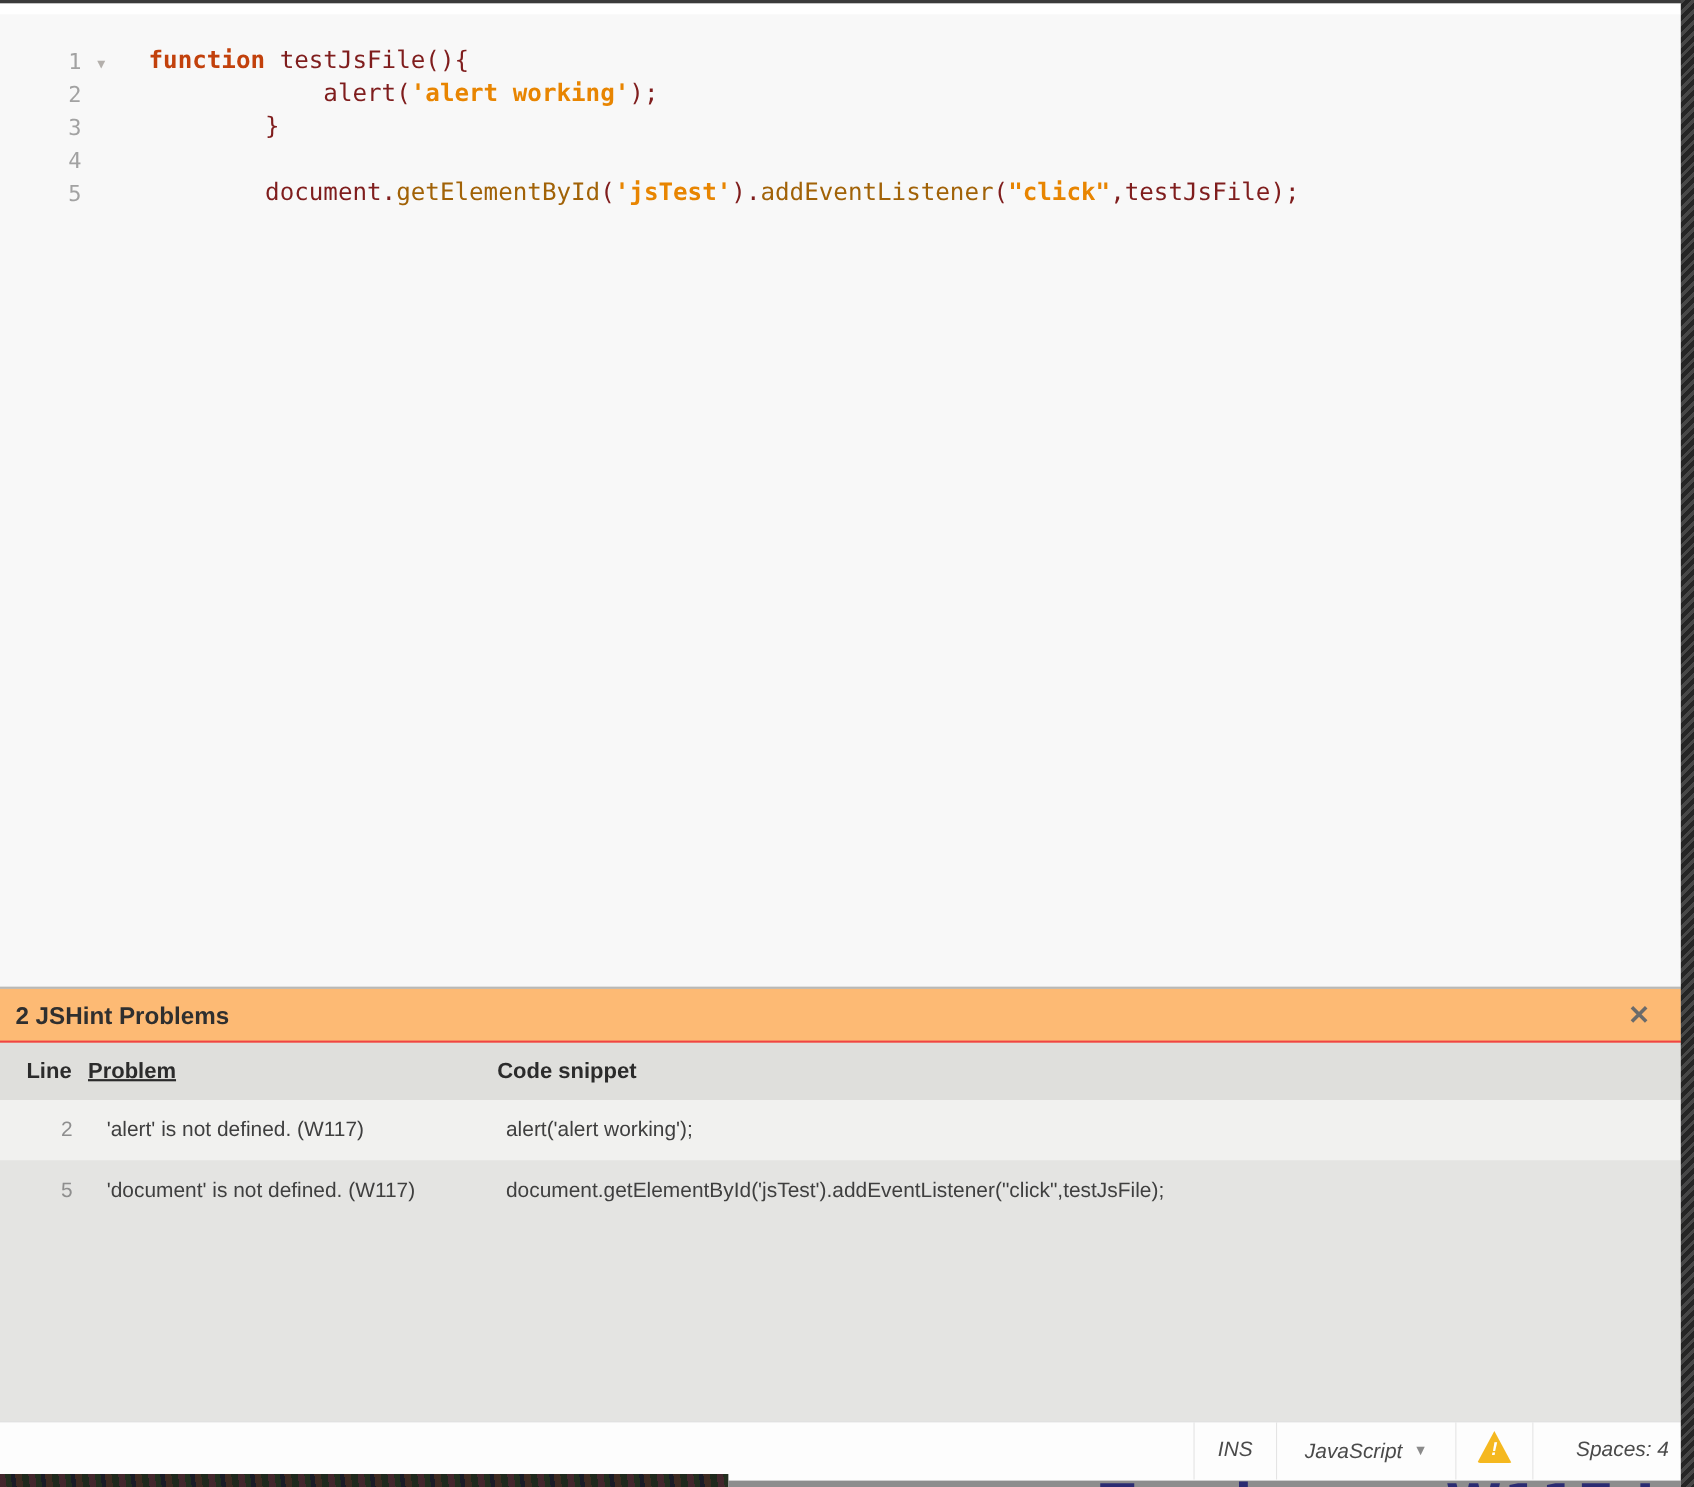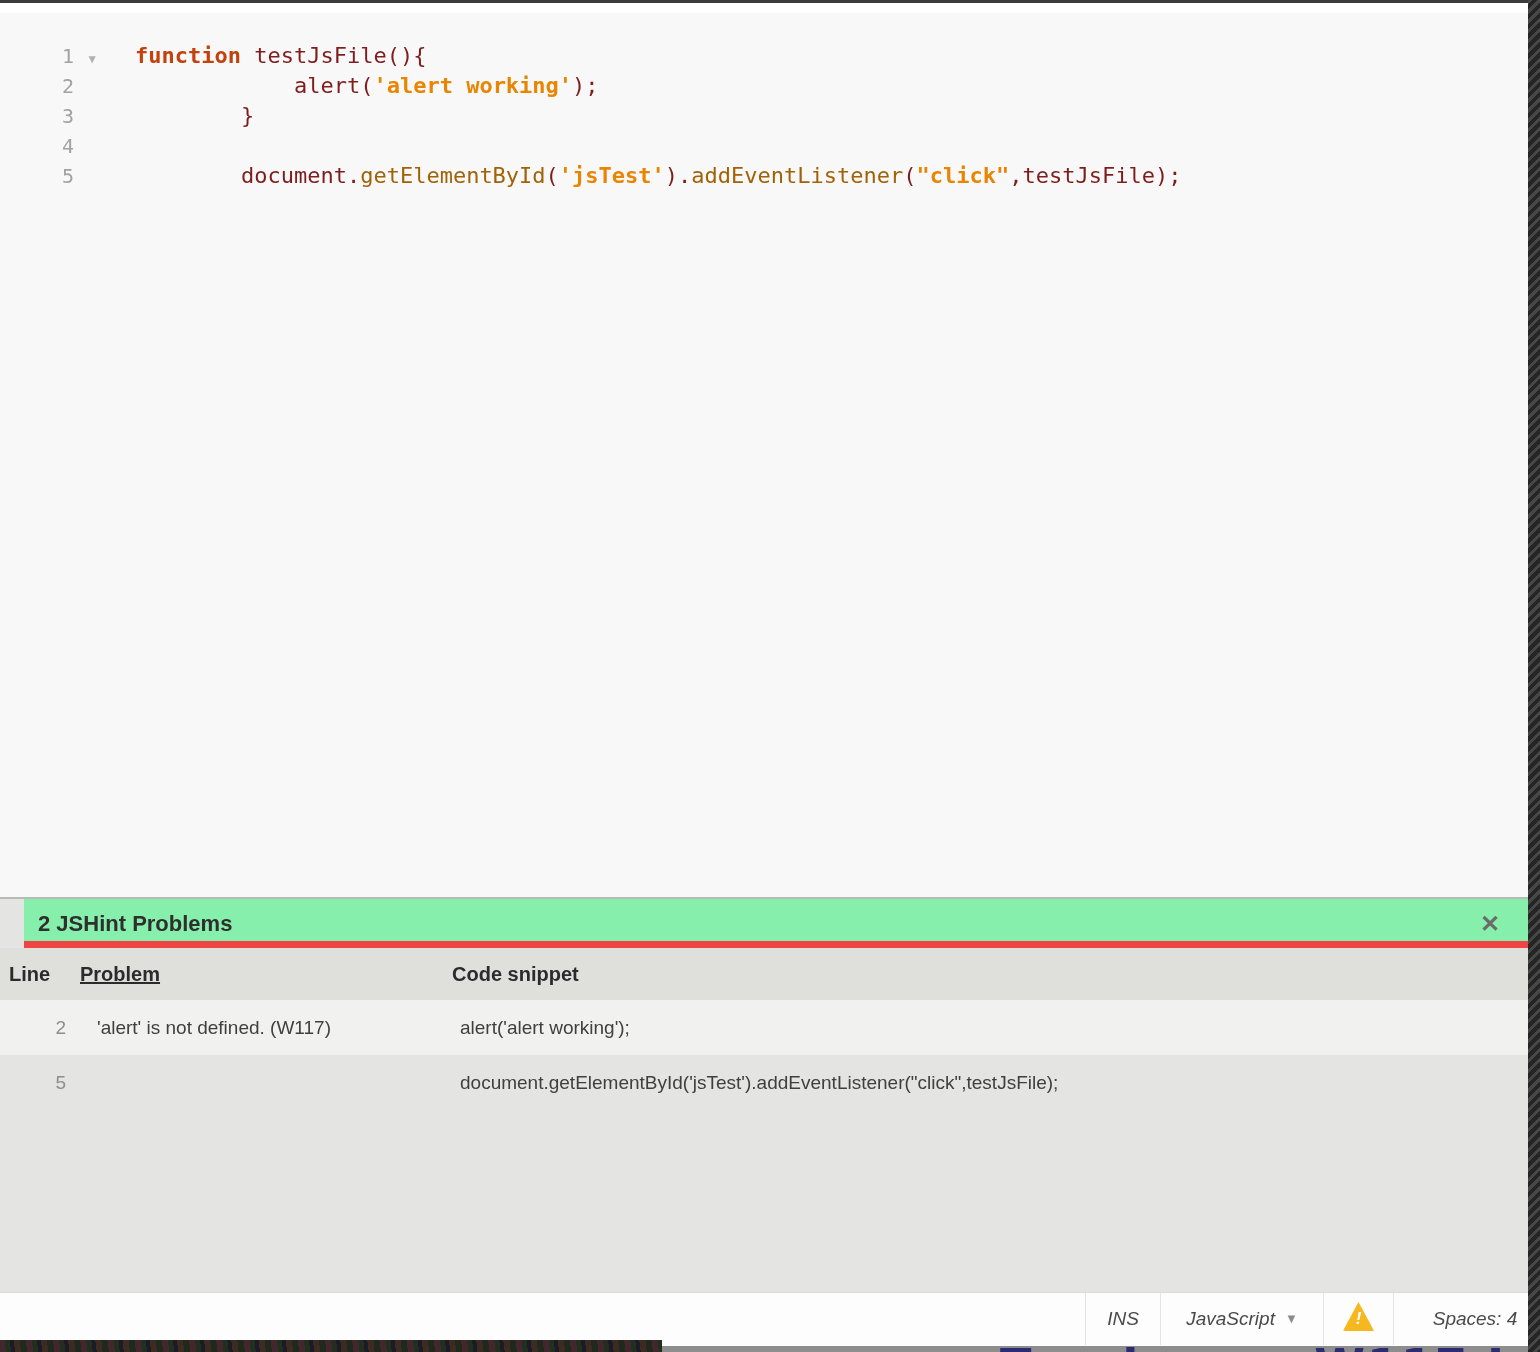--- a/index.html
+++ b/index.html
@@ -22,29 +22,29 @@
   .fold-arrow { color:#b4b0ac; font-size:12px; line-height:30px; display:inline-block; }
   .code-text { padding-left:25px; color:#535353; }
   .tok-kw  { color:#c2410c; font-weight:bold; }
   .tok-fn  { color:#a16207; font-weight:normal; }
   .tok-str { color:#e88501; font-weight:bold; }
   .tok-plain { color:#7f1d1d; }
 
   
   .panel { position:absolute; left:0; top:897px; width:1528px; height:395px;
            background:#e4e4e2; border-top:2px solid #b9b9b6; }
-  .panel-toolbar { position:relative; height:49px; background:#86efac;
-                   border-bottom:7px solid #ef4444;margin-left:24px; }
+  .panel-toolbar { position:relative; height:49px; background:#fdba74;
+                   border-bottom:2px solid #ef4444; }
   .panel-title { position:absolute; left:14px; top:0; line-height:49px;
                  font-size:22px; font-weight:bold; color:#2f2f2f; }
   .panel-close { position:absolute; right:28px; top:0; line-height:49px;
                  font-size:24px; font-weight:bold; color:#6b6b6b; cursor:pointer; }
   .tbl-header { position:relative; height:52px; background:#dfdfdc; font-weight:bold;
                 font-size:20px; color:#2b2b2b; }
-  .h-line { position:absolute; left:9px;  line-height:52px; }
+  .h-line { position:absolute; left:24px;  line-height:52px; }
   .h-prob { position:absolute; left:80px;  line-height:52px;text-decoration:underline; }
   .h-snip { position:absolute; left:452px; line-height:52px; }
   .tbl-row { position:relative; height:55px; font-size:19px; color:#3f3f3f; }
   .tbl-row.odd  { background:#f1f1ef; }
   .tbl-row.even { background:#e4e4e2; }
   .c-line { position:absolute; left:0; width:66px; text-align:right;
             line-height:55px; color:#8e8e8e; }
   .c-prob { position:absolute; left:97px;  line-height:55px; }
   .c-snip { position:absolute; left:460px; line-height:55px; }
 
@@ -117,20 +117,21 @@
       <span class="h-snip">Code snippet</span>
     </div>
     <div id="problem-rows">
         <div class="tbl-row odd">
           <span class="c-line">2</span>
           <span class="c-prob">'alert' is not defined. (W117)</span>
           <span class="c-snip">alert('alert working');</span>
         </div>
         <div class="tbl-row even">
           <span class="c-line">5</span>
+          <span class="c-prob">'document' is not defined. (W117)</span>
           <span class="c-snip">document.getElementById('jsTest').addEventListener("click",testJsFile);</span>
         </div>
       </div>
   </div>
 
   <div class="statusbar">
     <div class="sb-cell sb-ins">
       <span>INS</span>
     </div>
     <div class="sb-cell sb-lang">

